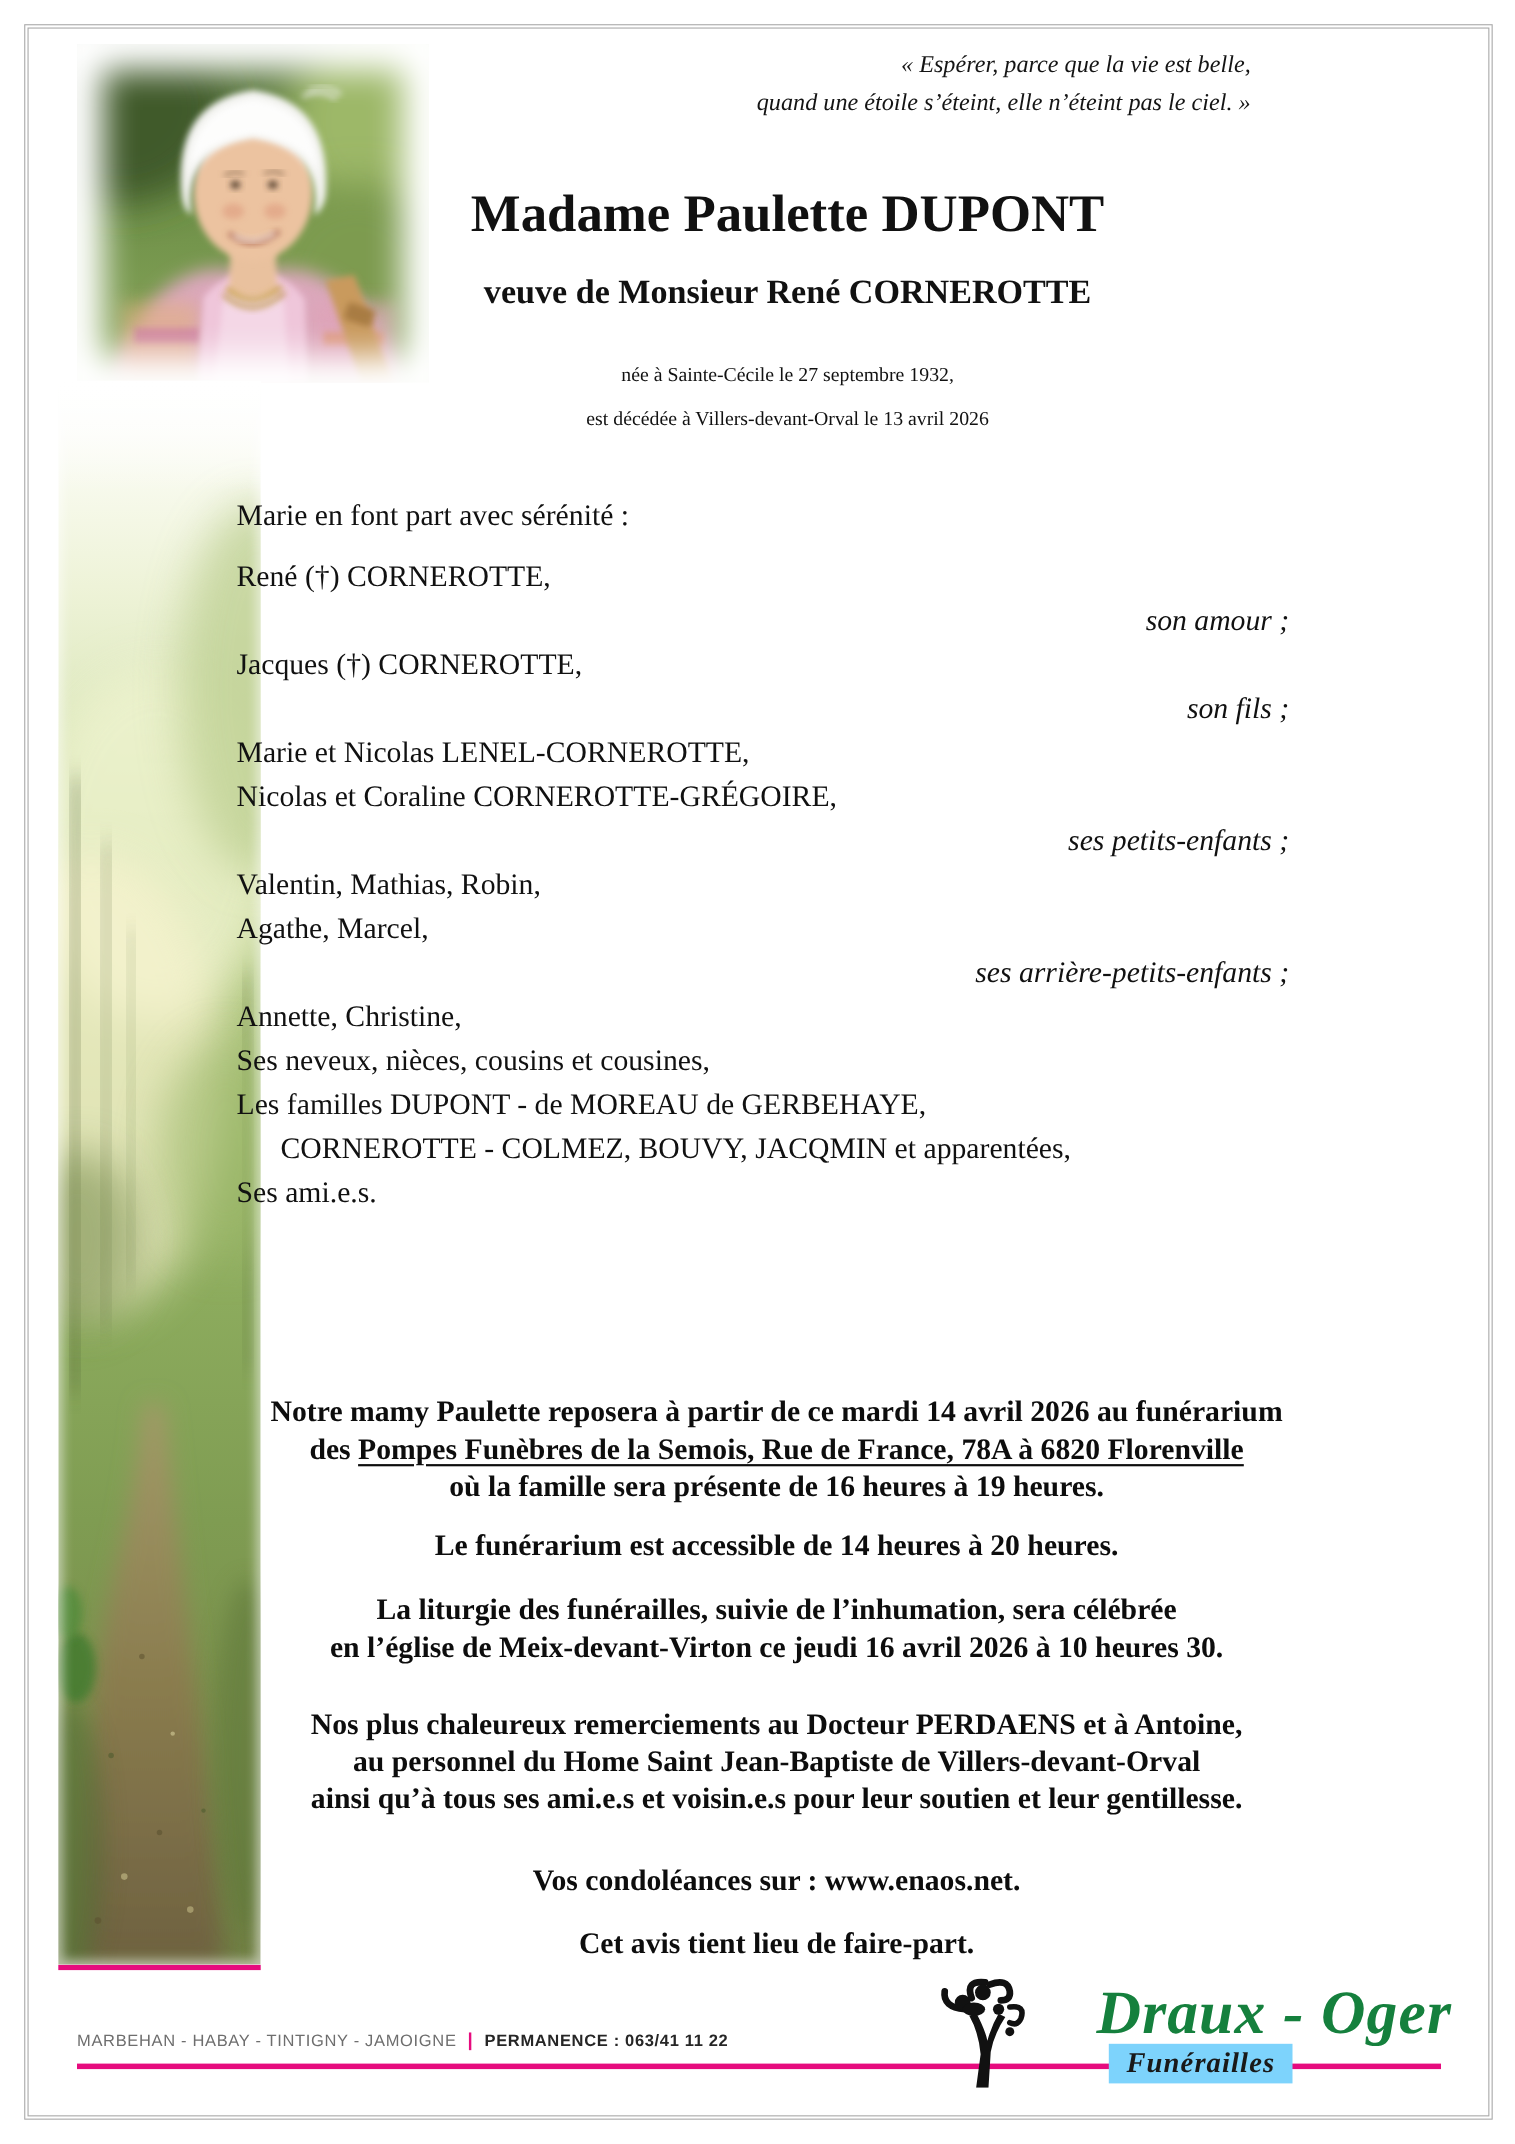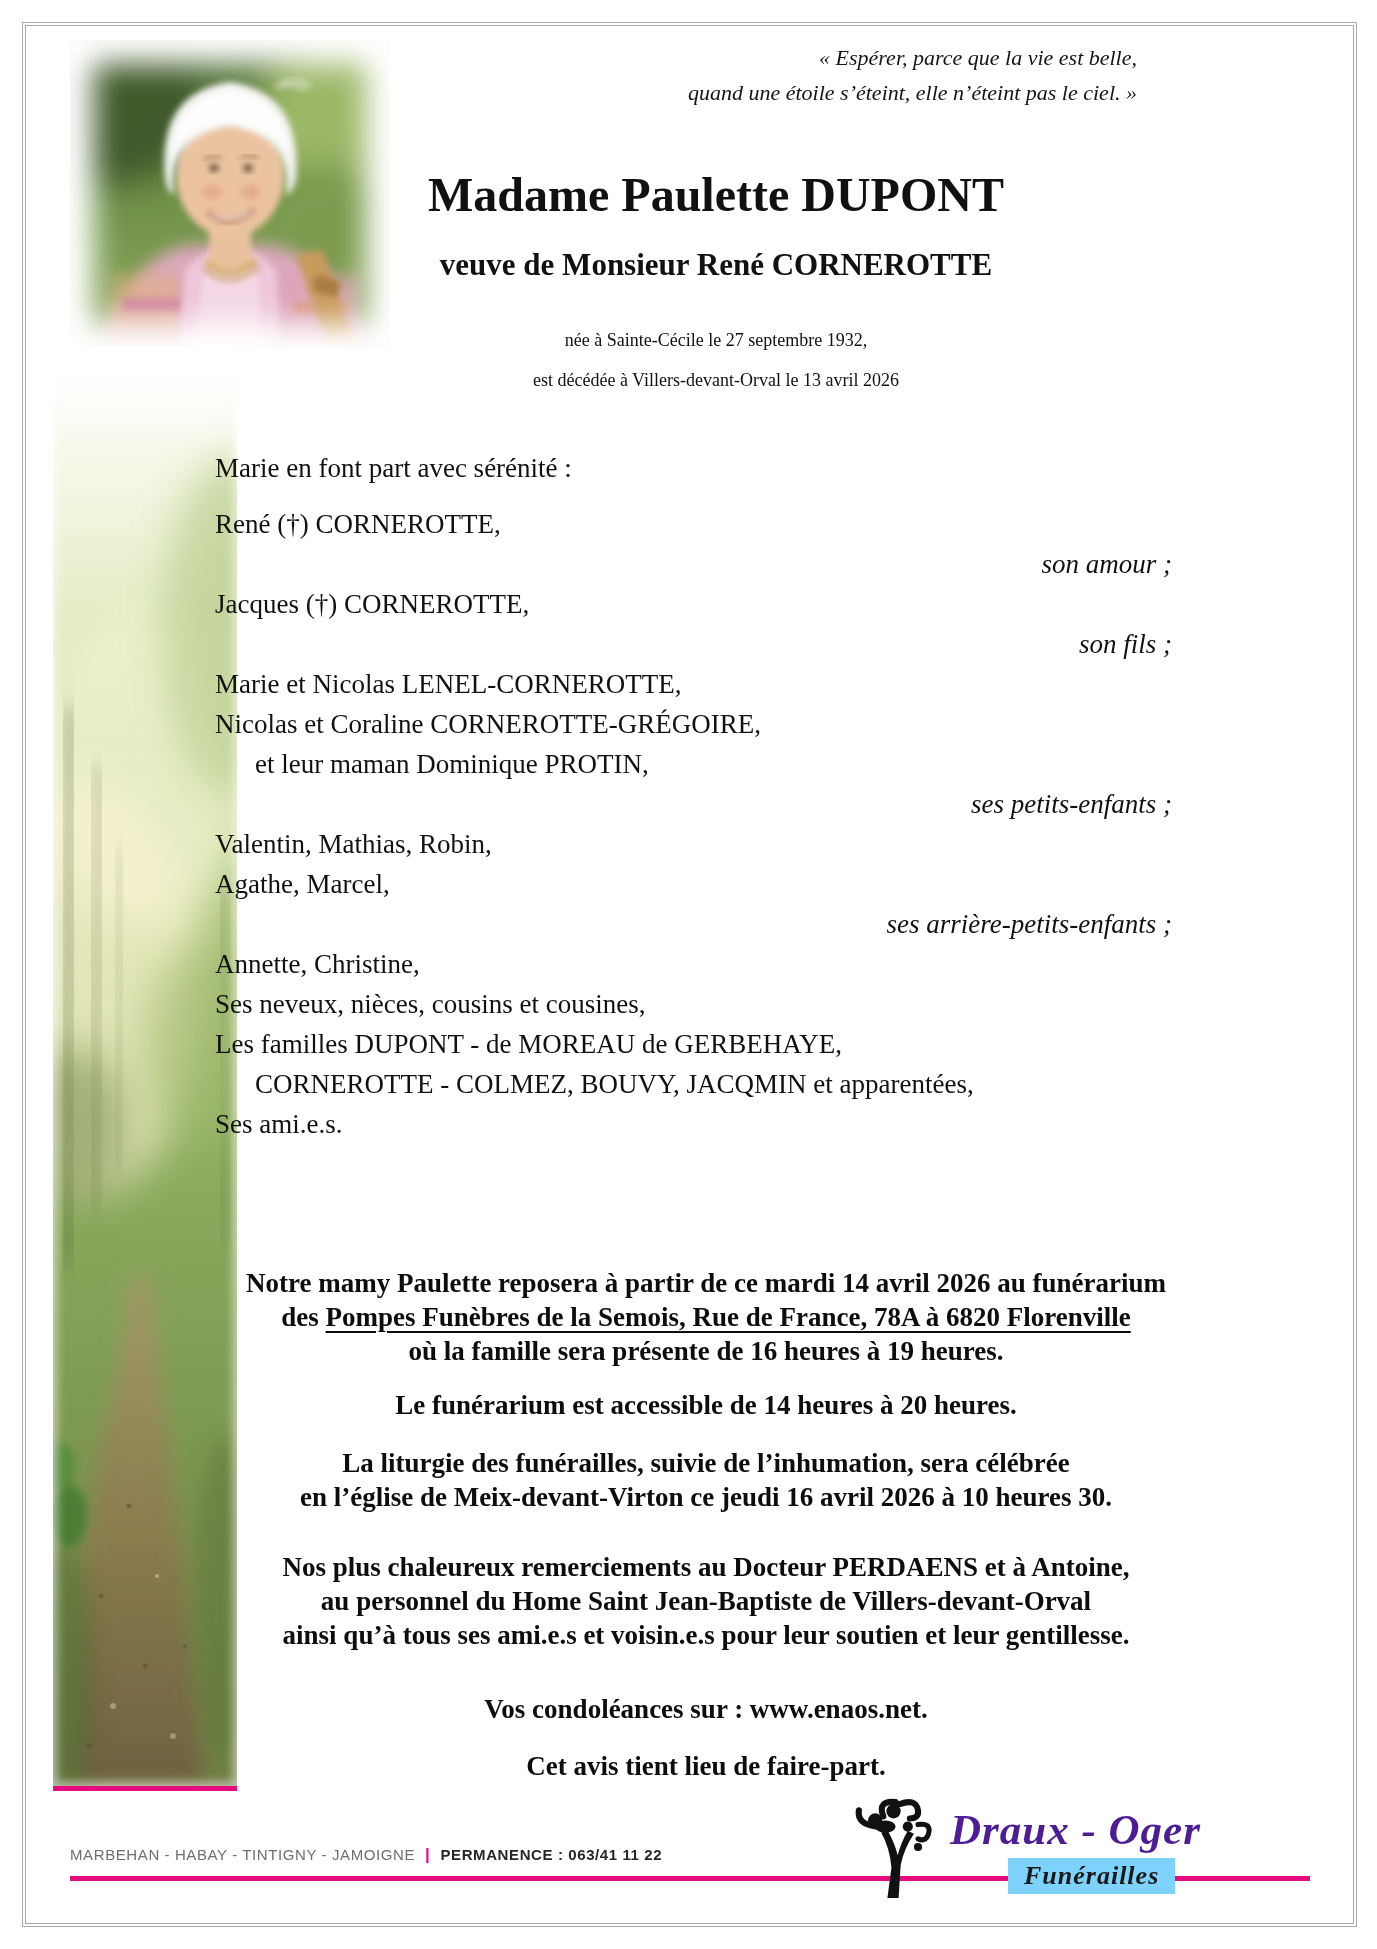--- a/index.html
+++ b/index.html
@@ -62,23 +62,23 @@
     font-family:"Liberation Sans", sans-serif;font-size:15px;letter-spacing:.6px;
     color:#6e6e6e;white-space:nowrap;
   }
   .footer-info .sep{color:#e60b7e;font-weight:bold;padding:0 10px;font-size:17px;}
   .footer-info .perm{color:#262626;font-weight:bold;}
   .rule{position:absolute;left:70px;right:67px;top:1876px;height:5px;background:#e60b7e;}
 
   
   .logo-tree{position:absolute;left:845px;top:1796px;z-index:3;}
   .logo-name{
-    position:absolute;left:950px;top:1806px;width:370px;text-align:left;z-index:2;
+    position:absolute;left:950px;top:1806px;width:370px;text-align:right;z-index:2;
     font-family:"Liberation Serif", serif;font-style:italic;font-weight:bold;
-    font-size:43px;line-height:48px;color:#4c1d95;letter-spacing:1px;
+    font-size:56px;line-height:48px;color:#15803d;letter-spacing:1px;
   }
   .logo-sub{
     position:absolute;left:1008px;top:1858px;z-index:3;
     background:#7dd3fc;padding:0 16px;
     font-family:"Liberation Serif", serif;font-style:italic;font-weight:bold;
     font-size:26px;line-height:36px;color:#191919;letter-spacing:1px;
   }
 </style>
 </head>
 <body>
@@ -214,21 +214,20 @@
   </div>
 
   <div class="family">
     <div class="intro">Marie en font part avec sérénité :</div>
     <div class="fline">René (†) CORNEROTTE,</div>
     <div class="fline right">son amour ;</div>
     <div class="fline">Jacques (†) CORNEROTTE,</div>
     <div class="fline right">son fils ;</div>
     <div class="fline">Marie et Nicolas LENEL-CORNEROTTE,</div>
     <div class="fline">Nicolas et Coraline CORNEROTTE-GRÉGOIRE,</div>
-    <div class="fline indent">et leur maman Dominique PROTIN,</div>
     <div class="fline right">ses petits-enfants ;</div>
     <div class="fline">Valentin, Mathias, Robin,</div>
     <div class="fline">Agathe, Marcel,</div>
     <div class="fline right">ses arrière-petits-enfants ;</div>
     <div class="fline">Annette, Christine,</div>
     <div class="fline">Ses neveux, nièces, cousins et cousines,</div>
     <div class="fline">Les familles DUPONT - de MOREAU de GERBEHAYE,</div>
     <div class="fline indent">CORNEROTTE - COLMEZ, BOUVY, JACQMIN et apparentées,</div>
     <div class="fline">Ses ami.e.s.</div>
   </div>

